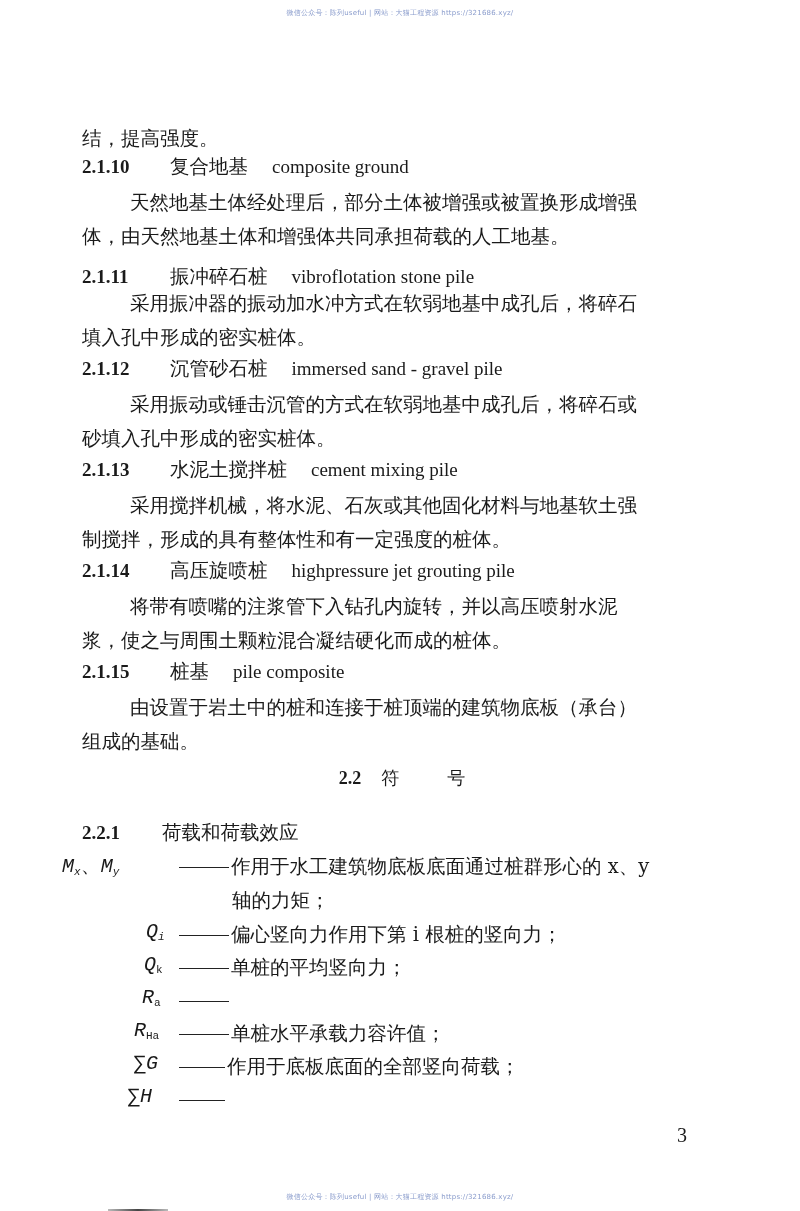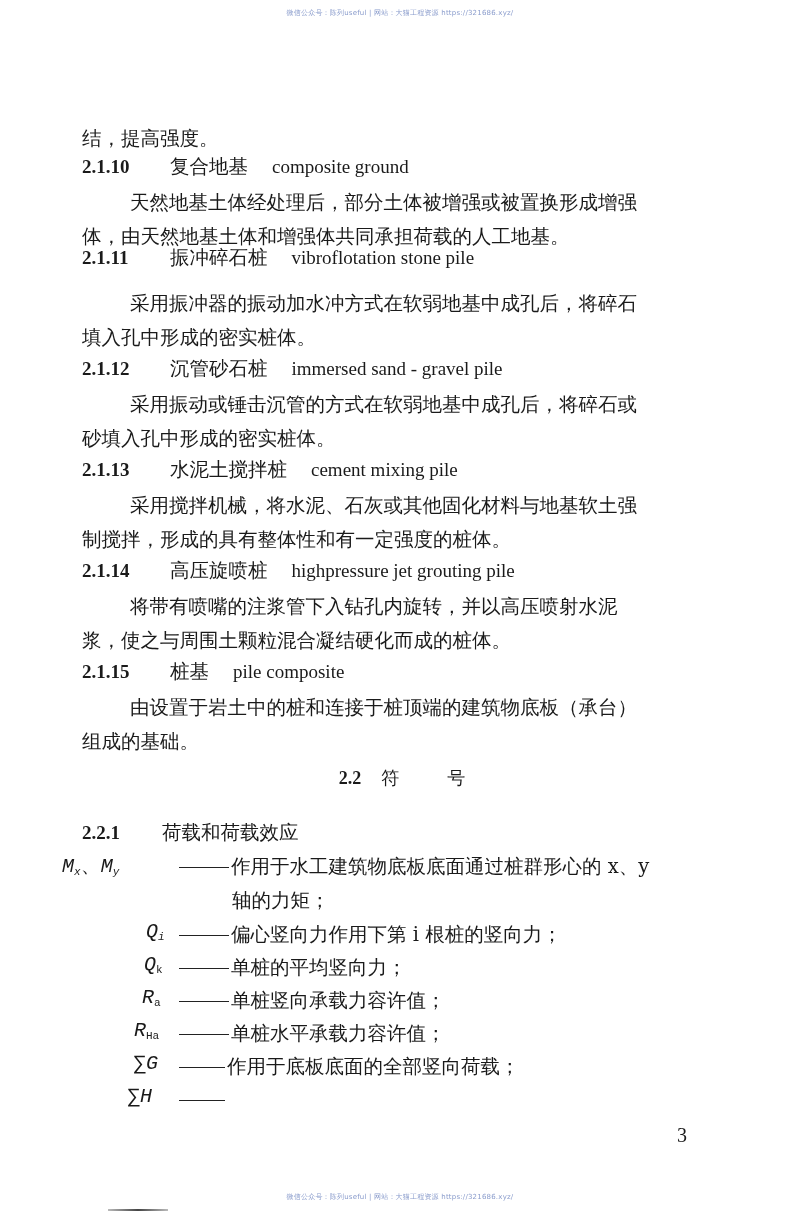--- a/index.html
+++ b/index.html
@@ -39,21 +39,21 @@
 <div class="page">
 
   <div class="line" style="top:126px">结，提高强度。</div>
 
   <div class="line" style="top:154px">
     <span class="clause-num">2.1.10</span><span class="clause-cn">复合地基</span><span class="clause-en">composite ground</span>
   </div>
   <div class="line indent" style="top:190px">天然地基土体经处理后，部分土体被增强或被置换形成增强</div>
   <div class="line" style="top:224px">体，由天然地基土体和增强体共同承担荷载的人工地基。</div>
 
-  <div class="line" style="top:245px">
+  <div class="line" style="top:264px">
     <span class="clause-num">2.1.11</span><span class="clause-cn">振冲碎石桩</span><span class="clause-en">vibroflotation stone pile</span>
   </div>
   <div class="line indent" style="top:291px">采用振冲器的振动加水冲方式在软弱地基中成孔后，将碎石</div>
   <div class="line" style="top:325px">填入孔中形成的密实桩体。</div>
 
   <div class="line" style="top:356px">
     <span class="clause-num">2.1.12</span><span class="clause-cn">沉管砂石桩</span><span class="clause-en">immersed sand - gravel pile</span>
   </div>
   <div class="line indent" style="top:392px">采用振动或锤击沉管的方式在软弱地基中成孔后，将碎石或</div>
   <div class="line" style="top:426px">砂填入孔中形成的密实桩体。</div>
@@ -88,21 +88,21 @@
   <div class="def" style="top:854px; left:96px;"><span class="dash"></span><span>作用于水工建筑物底板底面通过桩群形心的 x、y</span></div>
   <div class="def" style="top:888px; left:150px;">轴的力矩；</div>
 
   <div class="sym" style="top:920px; right:auto; left:64px;">Q<sub>i</sub></div>
   <div class="def" style="top:922px; left:96px;"><span class="dash"></span><span>偏心竖向力作用下第 i 根桩的竖向力；</span></div>
 
   <div class="sym" style="top:953px; right:auto; left:62px;">Q<sub class="up">k</sub></div>
   <div class="def" style="top:955px; left:96px;"><span class="dash"></span><span>单桩的平均竖向力；</span></div>
 
   <div class="sym" style="top:986px; right:auto; left:60px;">R<sub class="up">a</sub></div>
-  <div class="def" style="top:988px; left:96px;"><span class="dash"></span><span>单桩竖向承载力容许值；</span></div>
+  <div class="def" style="top:988px; left:96px;"><span class="dash"></span></div>
 
   <div class="sym" style="top:1019px; right:auto; left:52px;">R<sub class="up">Ha</sub></div>
   <div class="def" style="top:1021px; left:96px;text-align:right;"><span class="dash"></span><span>单桩水平承载力容许值；</span></div>
 
   <div class="sym" style="top:1052px; right:auto; left:52px;"><span class="up">∑</span>G</div>
   <div class="def" style="top:1054px; left:96px;"><span class="dash" style="width:46px"></span><span>作用于底板底面的全部竖向荷载；</span></div>
 
   <div class="sym" style="top:1085px; right:auto; left:46px;"><span class="up">∑</span>H</div>
   <div class="def" style="top:1087px; left:96px;"><span class="dash" style="width:46px"></span></div>
 </div>

